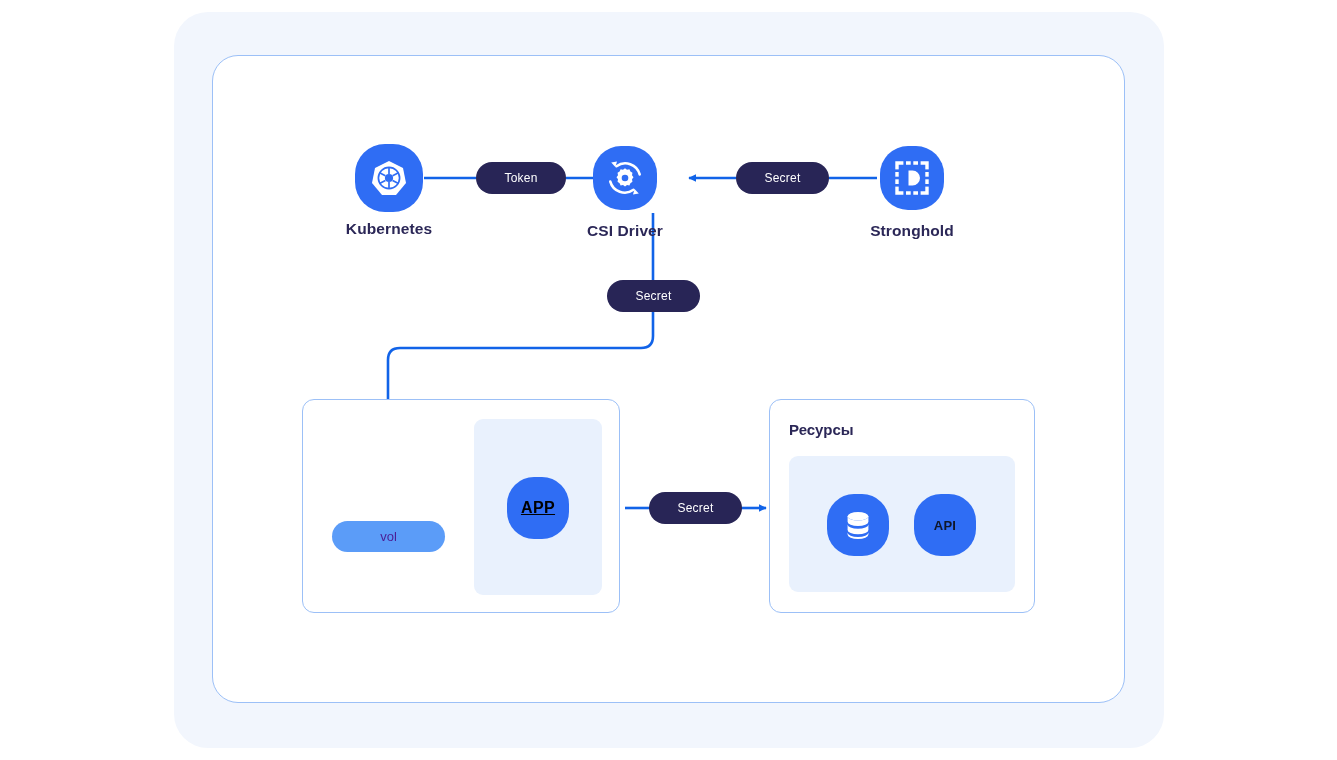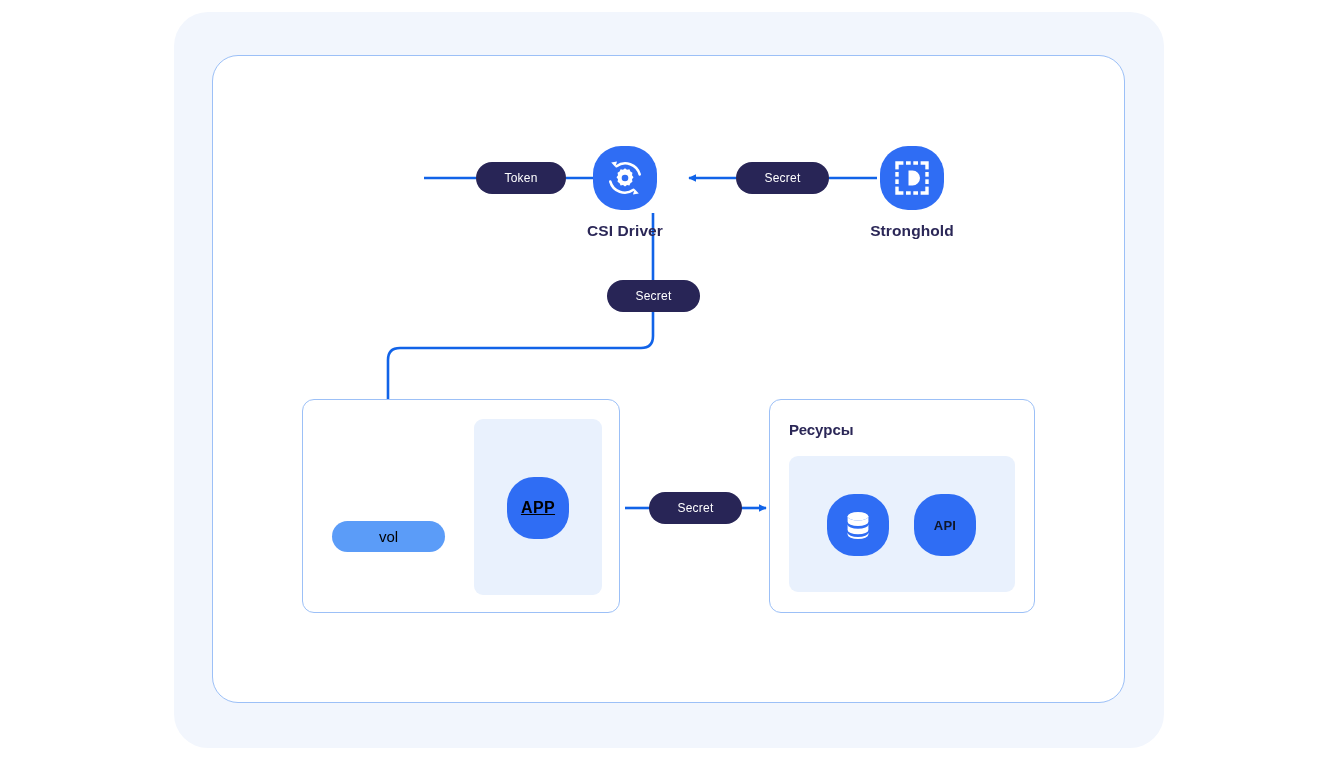--- a/index.html
+++ b/index.html
@@ -127,25 +127,25 @@
   .tint-panel {
     position: absolute;
     background: #e9f1fd;
     border-radius: 9px;
   }
 
   .vol-pill {
     position: absolute;
     background: #5b9cf8;
     border-radius: 16px;
-    color: #000000;
+    color: #4c1d95;
     display: flex;
     align-items: center;
     justify-content: center;
-    font-size: 15px;
+    font-size: 13px;
     font-weight: 400;
   }
 
   .app-text {
     color: #000000;
     font-size: 16px;
     font-weight: 700;
     letter-spacing: 0.4px;
     text-decoration: underline;
   }
@@ -184,20 +184,38 @@
     <line x1="877" y1="178" x2="829" y2="178" stroke="#1163e8" stroke-width="2.6"></line>
 
     <line x1="736" y1="178" x2="689" y2="178" stroke="#1163e8" stroke-width="2.6" marker-end="url(#arrowL)"></line>
 
     <path d="M653,213 L653,336 Q653,348 641,348 L400,348 Q388,348 388,360 L388,505" fill="none" stroke="#1163e8" stroke-width="2.6" marker-end="url(#arrowD)"></path>
 
     <line x1="625" y1="508" x2="651" y2="508" stroke="#1163e8" stroke-width="2.6"></line>
     <line x1="739" y1="508" x2="766" y2="508" stroke="#1163e8" stroke-width="2.6" marker-end="url(#arrowR)"></line>
   </svg>
 
+  <div class="node" style="left:355px; top:144px; width:68px; height:68px;">
+    <div class="squircle sq-lg" style="left:0; top:0;">
+      <svg width="42" height="42" viewBox="0 0 42 42" xmlns="http://www.w3.org/2000/svg">
+        <polygon points="21,4 35,11 38,26 28,38 14,38 4,26 7,11" fill="#ffffff"></polygon>
+        <g stroke="#2f6df4" stroke-width="1.7" fill="none">
+          <circle cx="21" cy="21" r="4.1" fill="#2f6df4" stroke="none"></circle>
+          <circle cx="21" cy="21" r="10.6"></circle>
+          <line x1="21" y1="10.4" x2="21" y2="16.9"></line>
+          <line x1="30.5" y1="15.8" x2="24.6" y2="18.8"></line>
+          <line x1="30.5" y1="26.4" x2="24.6" y2="23.4"></line>
+          <line x1="21" y1="31.6" x2="21" y2="25.1"></line>
+          <line x1="11.5" y1="26.4" x2="17.4" y2="23.4"></line>
+          <line x1="11.5" y1="15.8" x2="17.4" y2="18.8"></line>
+        </g>
+      </svg>
+    </div>
+    <div class="node-label">Kubernetes</div>
+  </div>
 
   <div class="node" style="left:593px; top:146px; width:64px; height:64px;">
     <div class="squircle sq-md" style="left:0; top:0;">
       <svg width="44" height="44" viewBox="0 0 44 44" xmlns="http://www.w3.org/2000/svg">
         <g fill="none" stroke="#ffffff" stroke-width="2.6" stroke-linecap="round">
           <path d="M7.3,25.6 A15,15 0 0 0 30.5,33.8"></path>
           <path d="M36.7,18.4 A15,15 0 0 0 13.5,10.2"></path>
         </g>
         <path d="M31.6,33.0 L30.0,38.6 L35.8,37.6 Z" fill="#ffffff"></path>
         <path d="M12.4,11.0 L14.0,5.4 L8.2,6.4 Z" fill="#ffffff"></path>

